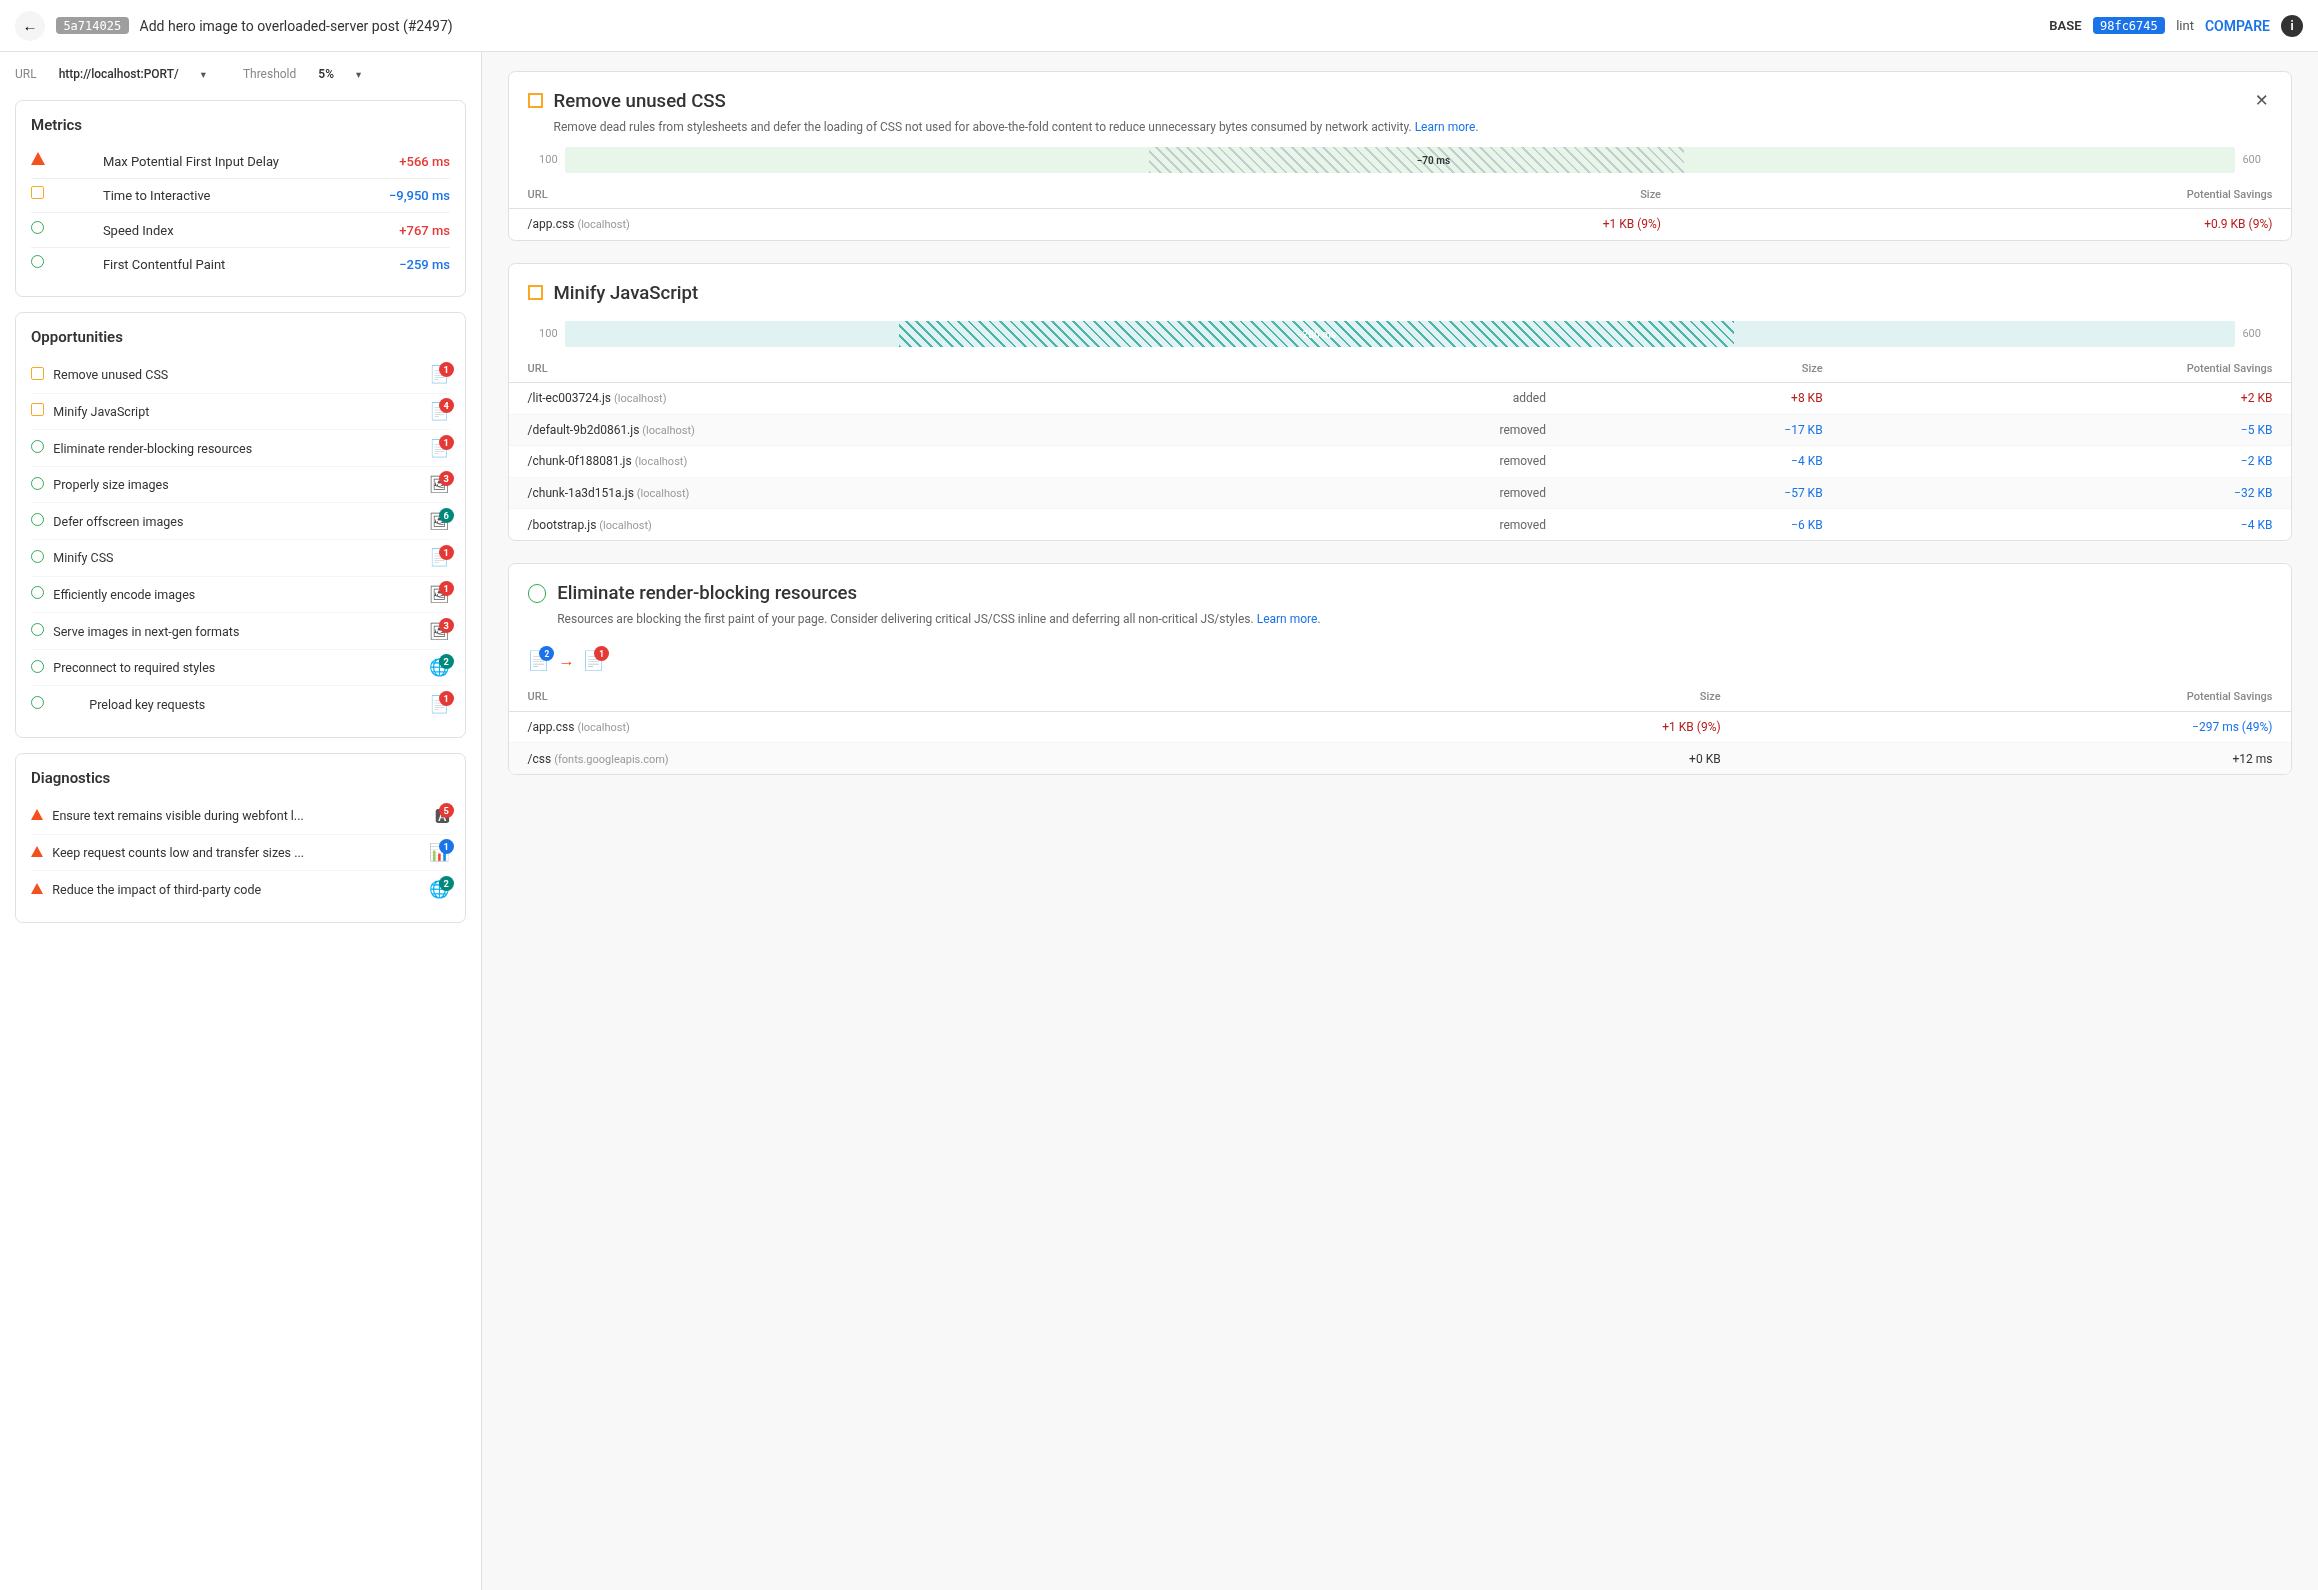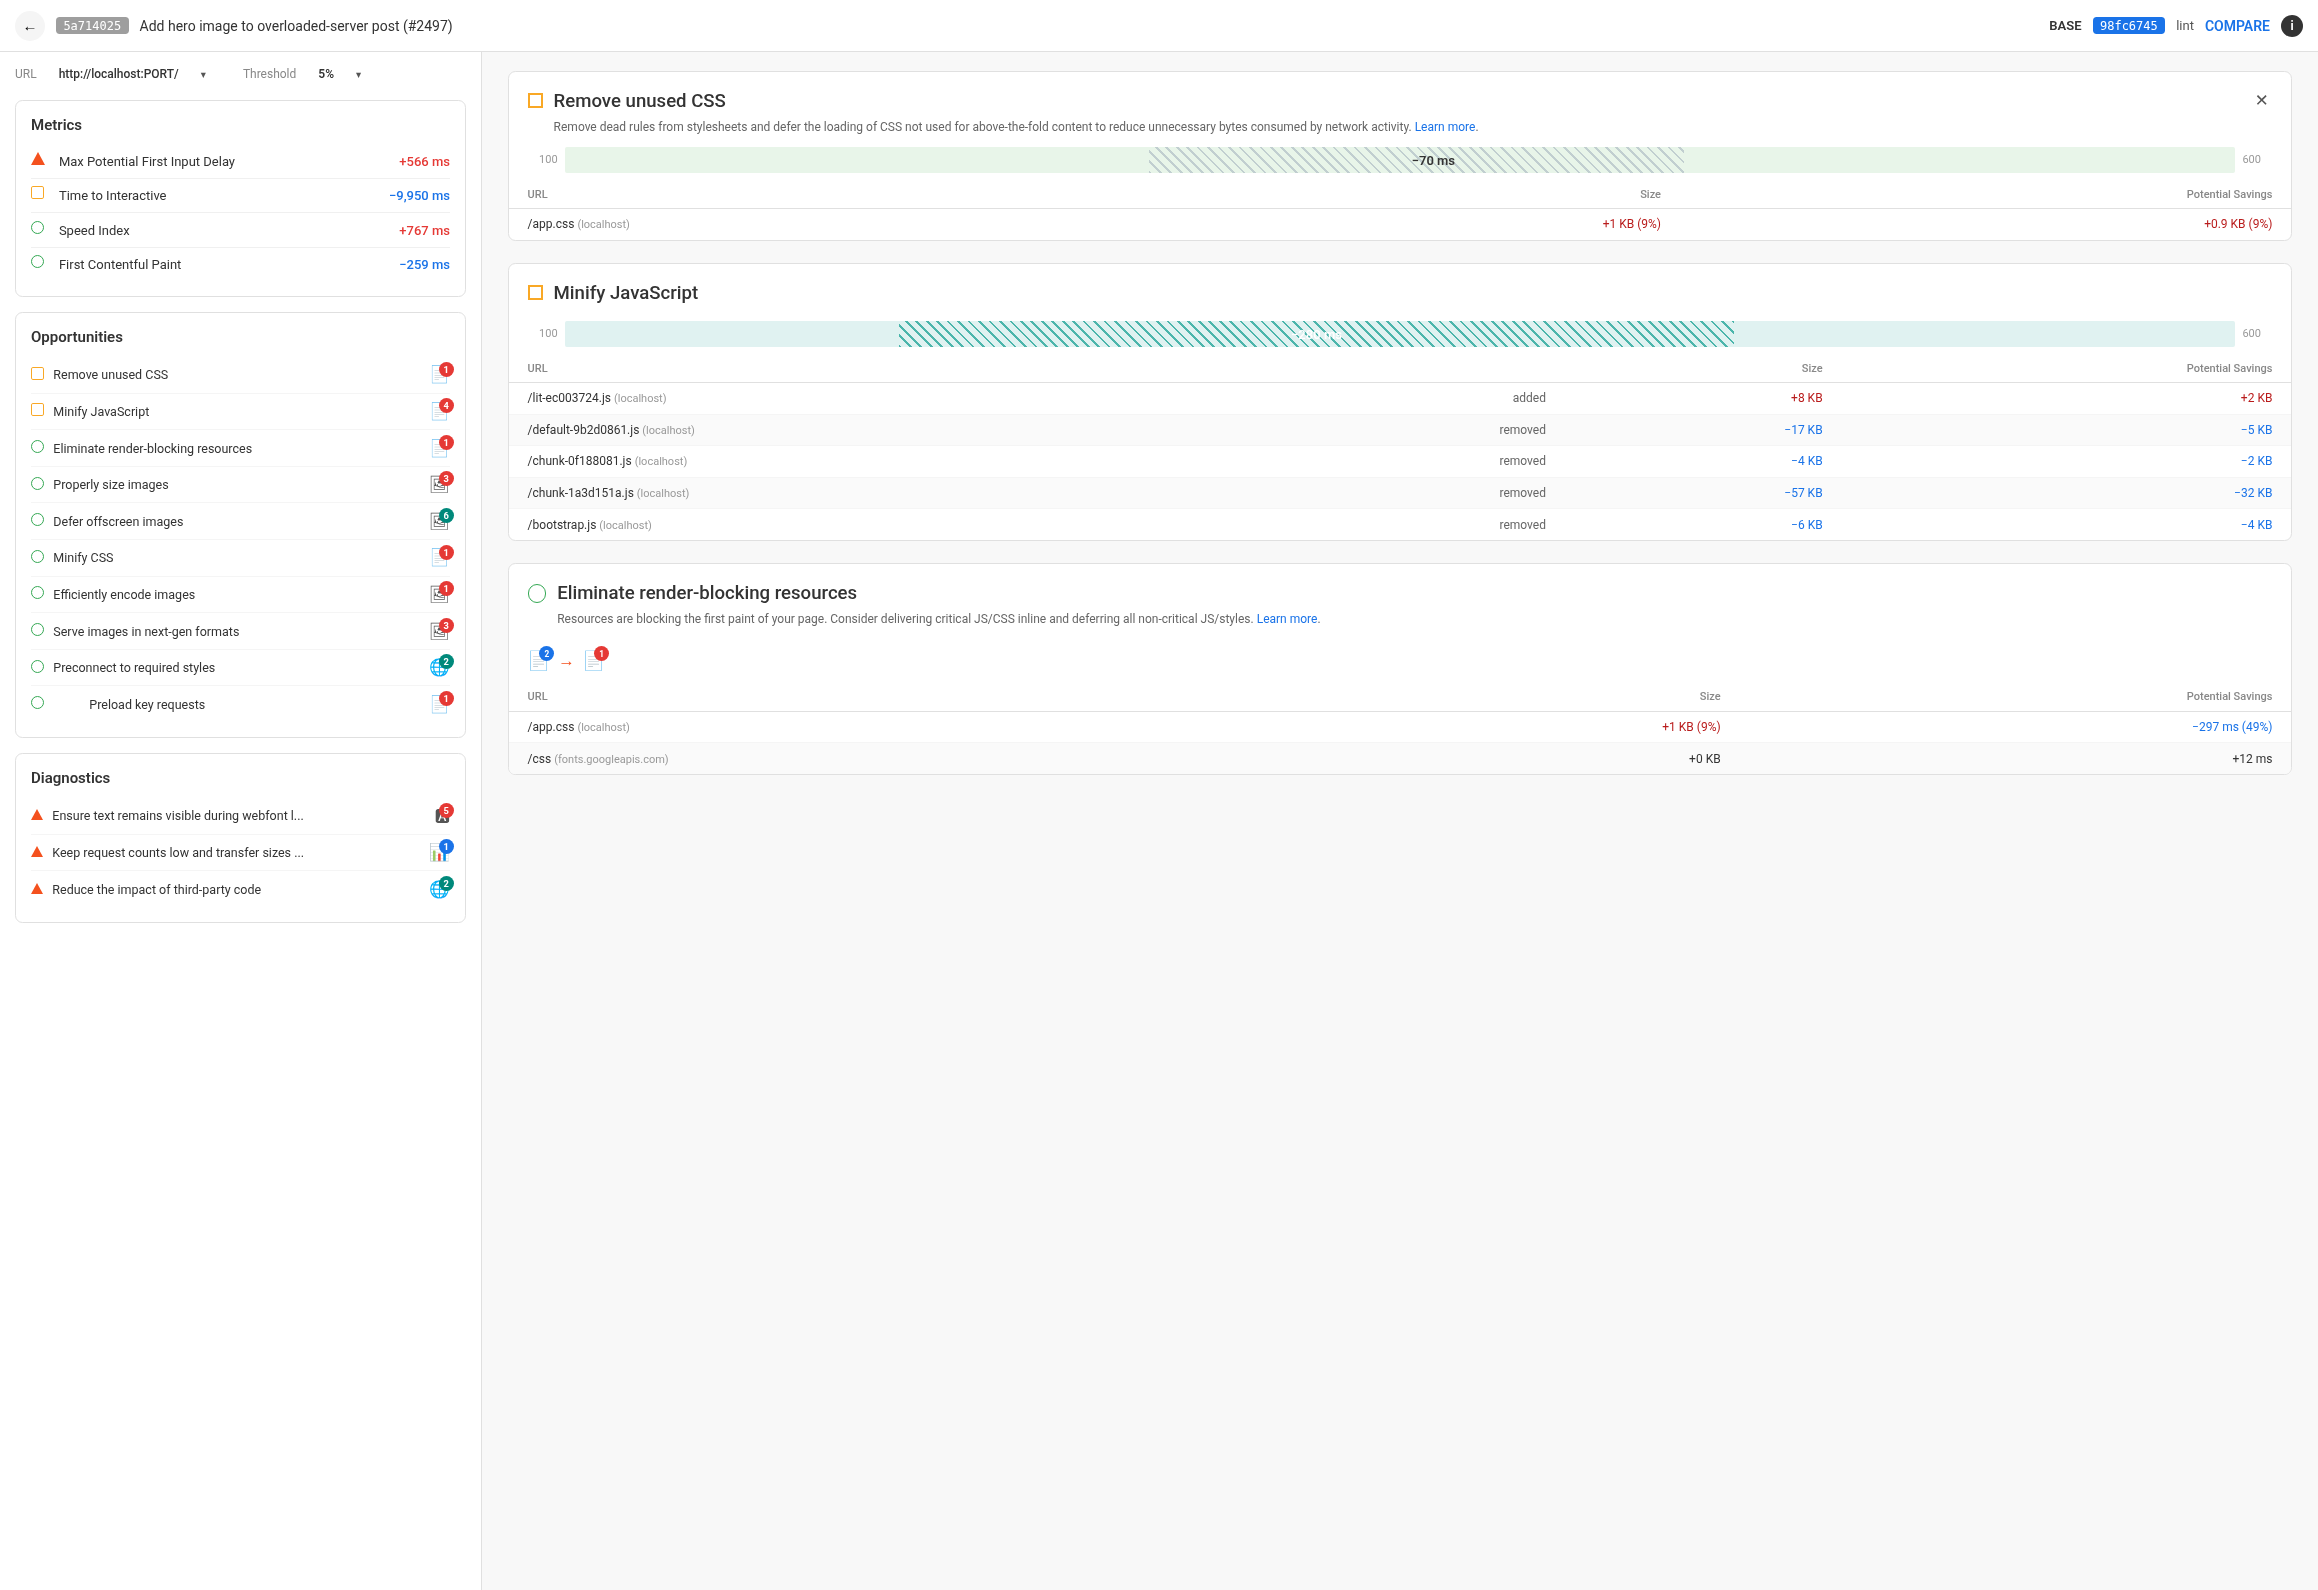--- a/index.html
+++ b/index.html
@@ -29,21 +29,21 @@
     .url-threshold-row { display: flex; align-items: center; gap: 22px; margin-bottom: 18.6px; }
 
     
     .section-box { border: 0.9px solid #e0e0e0; border-radius: 7.4px; padding: 15px; margin-bottom: 15px; }
     .section-title { font-size: 15px; font-weight: 600; color: #333; margin-bottom: 11px; }
 
     
     .metric-row { display: flex; align-items: center; padding: 7.4px 0; border-bottom: 0.9px solid #f0f0f0; }
     .metric-row:last-child { border-bottom: none; }
     .metric-icon { width: 18.6px; height: 18.6px; margin-right: 9.3px; flex-shrink: 0; }
-    .metric-name { flex: 1; font-size: 13px; color: #333; }
+    .metric-name { flex: 1; font-size: 13px; color: #333; margin-left: 44px; }
     .metric-value { font-size: 13px; font-weight: 500; }
     .value-red { color: #e53935; }
     .value-blue { color: #1a73e8; }
 
     
     .icon-triangle { width: 0; height: 0; border-left: 7.4px solid transparent; border-right: 7.4px solid transparent; border-bottom: 13px solid #f4511e; display: inline-block; }
     .icon-square-orange { width: 13px; height: 13px; border: 1.9px solid #f9a825; display: inline-block; border-radius: 1.9px; }
     .icon-circle-green { width: 13px; height: 13px; border: 1.9px solid #34a853; border-radius: 50%; display: inline-block; }
 
     
@@ -74,21 +74,21 @@
     .detail-desc a { color: #1a73e8; text-decoration: none; }
 
     
     .chart-area { padding: 0 18.6px 7.4px; }
     .chart-row { display: flex; align-items: center; gap: 7.4px; }
     .chart-label { font-size: 11px; color: #999; width: 30px; text-align: right; }
     .chart-bar-container { flex: 1; background: #e8f5e9; height: 26px; position: relative; border-radius: 1.9px; }
     .chart-bar-hatched { position: absolute; height: 26px; background: repeating-linear-gradient(45deg, #b0bec5, #b0bec5 1.9px, transparent 1.9px, transparent 7.4px); opacity: 0.7; }
     .chart-bar-teal-hatched { position: absolute; height: 26px; background: repeating-linear-gradient(45deg, #26a69a, #26a69a 1.9px, transparent 1.9px, transparent 7.4px); opacity: 0.8; }
     .chart-end-label { font-size: 11px; color: #999; width: 30px; }
-    .chart-value-label { position: absolute; left: 50%; top: 50%; transform: translate(-50%, -50%); font-size: 13px; font-weight: 600; color: #333; white-space: nowrap; }
+    .chart-value-label { position: absolute; left: 50%; top: 50%; transform: translate(-50%, -50%); font-size: 10px; font-weight: 600; color: #333; white-space: nowrap; }
 
     
     .detail-table { width: 100%; border-collapse: collapse; }
     .detail-table th { font-size: 11px; color: #888; font-weight: 500; text-align: left; padding: 7.4px 18.6px; border-bottom: 0.9px solid #e0e0e0; }
     .detail-table th:not(:first-child) { text-align: right; }
     .detail-table td { font-size: 12px; padding: 8.3px 18.6px; border-bottom: 0.9px solid #f5f5f5; vertical-align: middle; }
     .detail-table tr:last-child td { border-bottom: none; }
     .detail-table td:not(:first-child) { text-align: right; }
     .detail-table tr:nth-child(even) { background: #fafafa; }
     .file-url { color: #333; }

